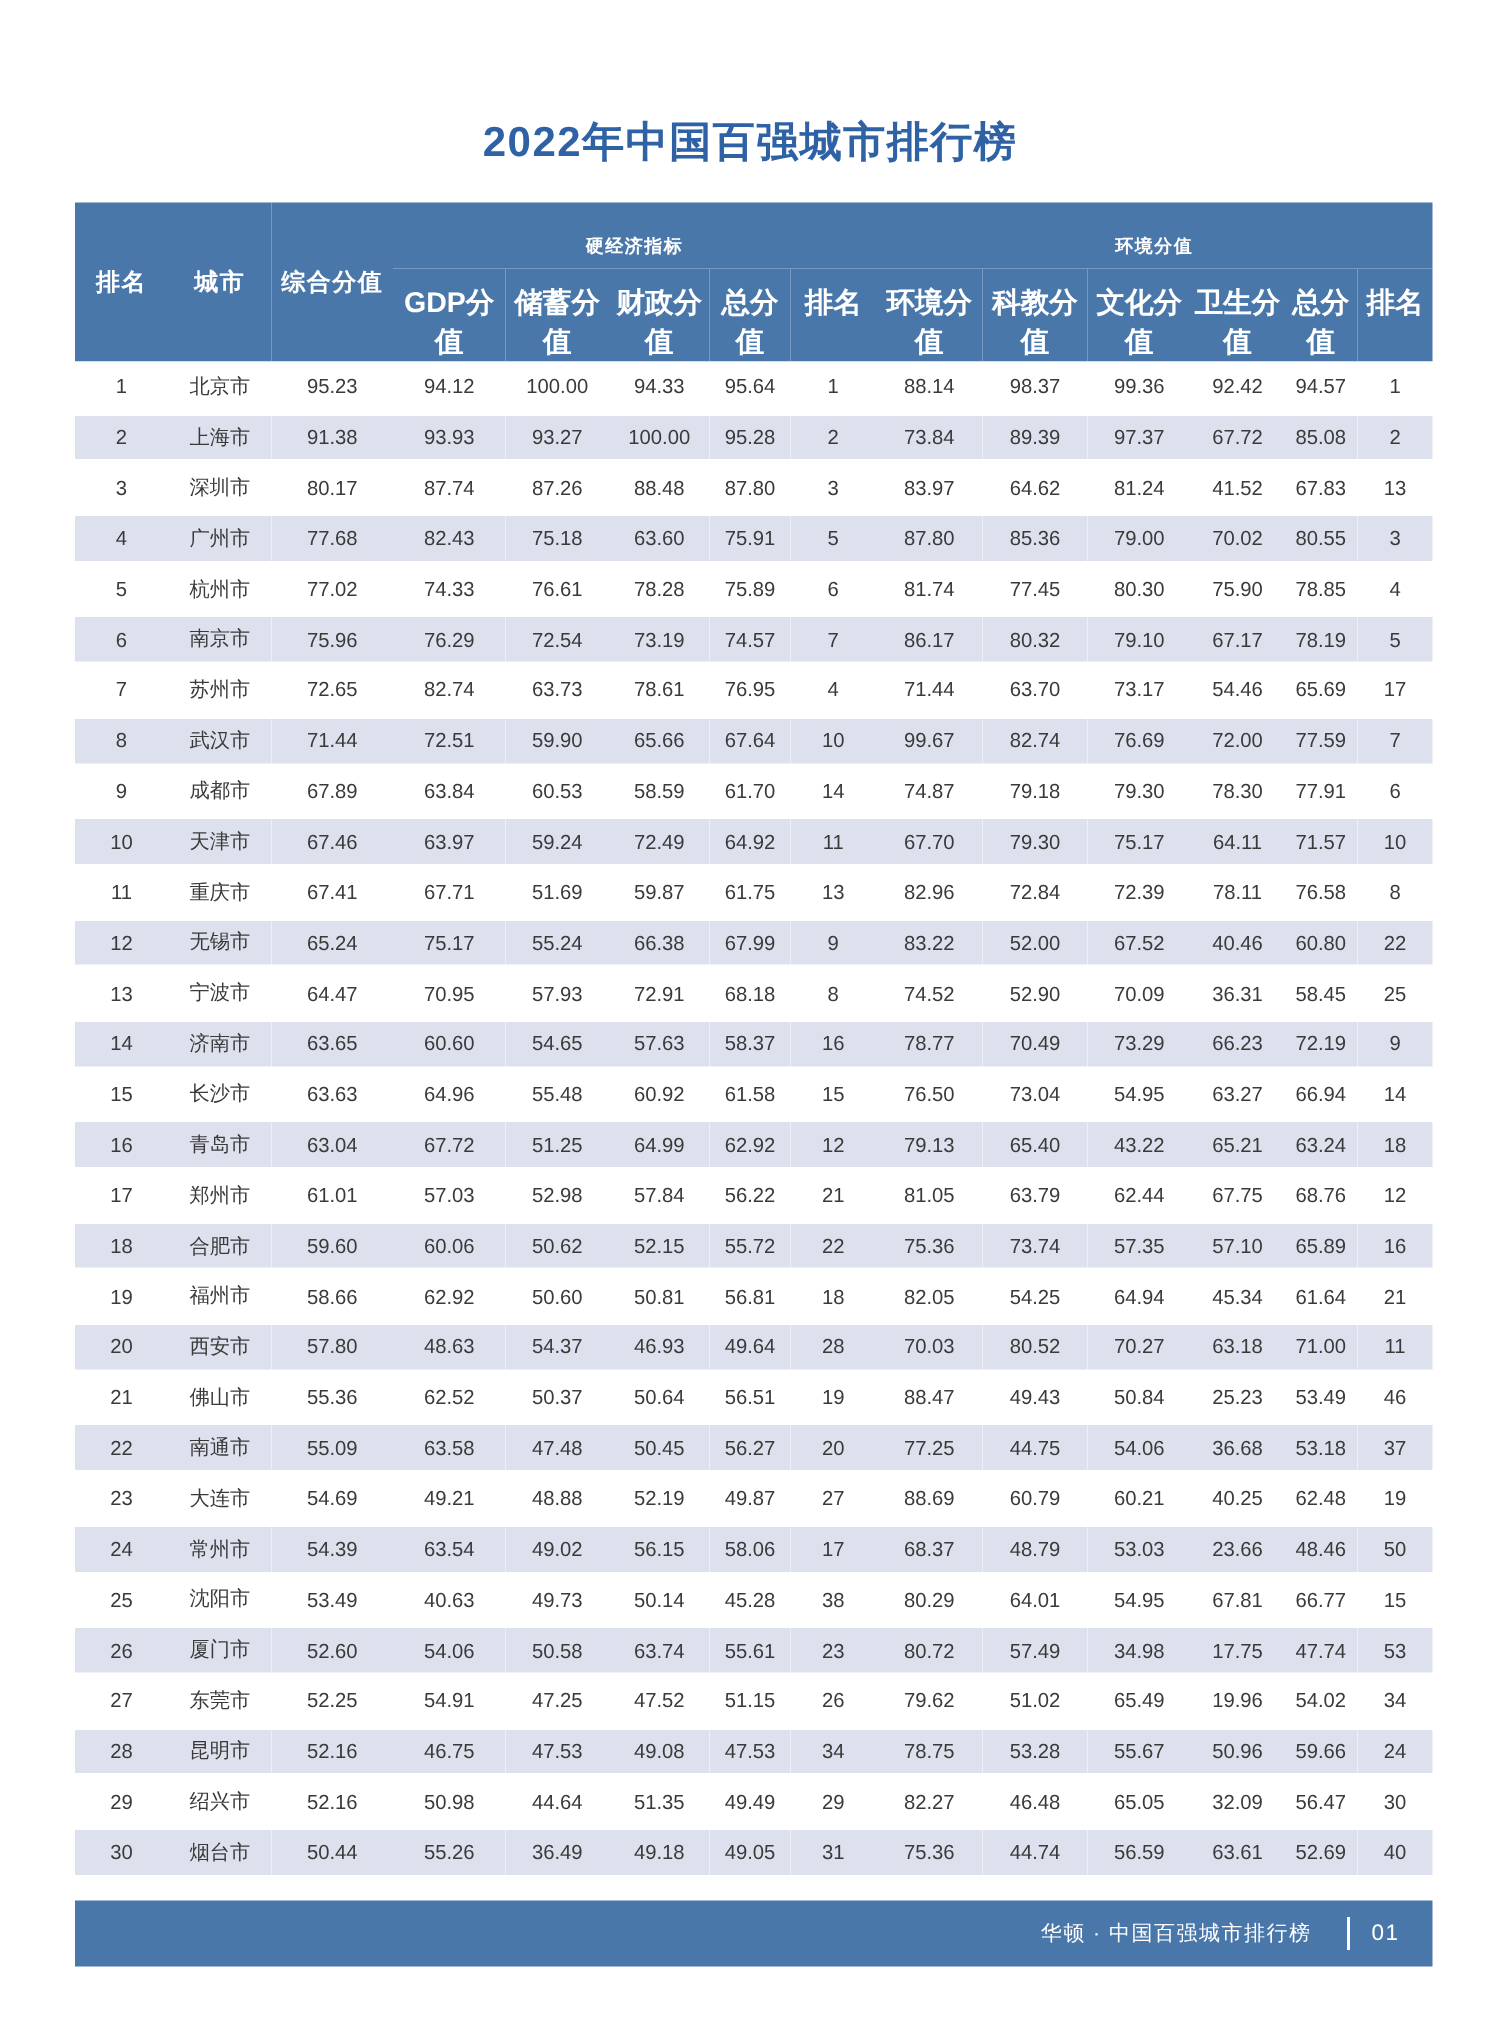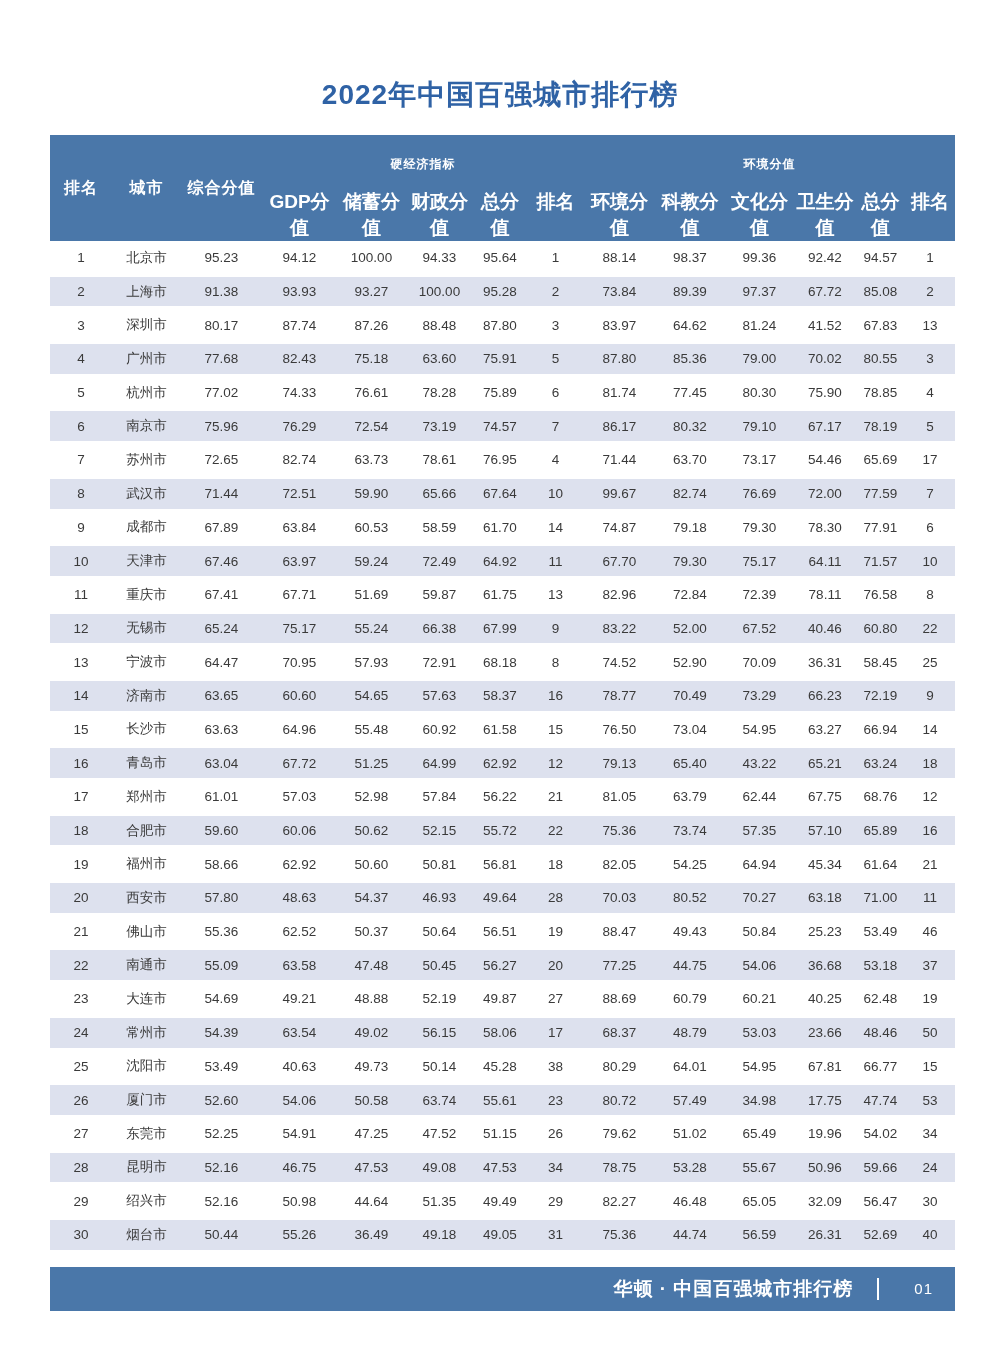--- a/index.html
+++ b/index.html
@@ -66,29 +66,29 @@
     margin-top: 15px;
     width: 905px;
     height: 44px;
     background: #4a77a9;
     color: #ffffff;
     display: flex;
     align-items: center;
     justify-content: flex-end;
     padding-right: 22px;
   }
-  .footer .brand { font-size: 19px; font-weight: bold; letter-spacing: 1px; }
+  .footer .brand { font-size: 14px; font-weight: normal; letter-spacing: 1px; }
   .footer .vbar {
     display: inline-block;
     width: 2px;
     height: 22px;
     background: #ffffff;
     margin: 0 14px 0 24px;
   }
-  .footer .pagenum { font-size: 15px; letter-spacing: 1px; margin-left: 21px; }
+  .footer .pagenum { font-size: 15px; letter-spacing: 1px; }
 </style>
 </head>
 <body>
 
 <div class="page">
 
   <h1 class="title">2022年中国百强城市排行榜</h1>
 
   <div class="table-wrap">
     <table class="rank-table">
@@ -600,21 +600,21 @@
             <td>烟台市</td>
             <td>50.44</td>
             <td>55.26</td>
             <td>36.49</td>
             <td>49.18</td>
             <td>49.05</td>
             <td>31</td>
             <td>75.36</td>
             <td>44.74</td>
             <td>56.59</td>
-            <td>26.31</td>
+            <td>63.61</td>
             <td>52.69</td>
             <td>40</td>
           </tr>
         </tbody>
     </table>
   </div>
 
   <div class="footer">
     <span class="brand">华顿 · 中国百强城市排行榜</span>
     <span class="vbar"></span>

